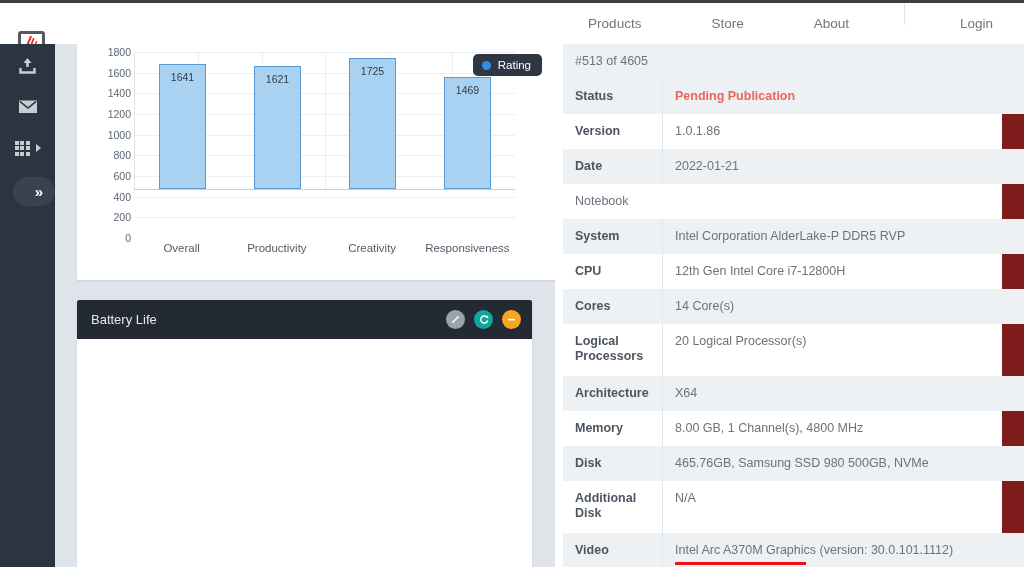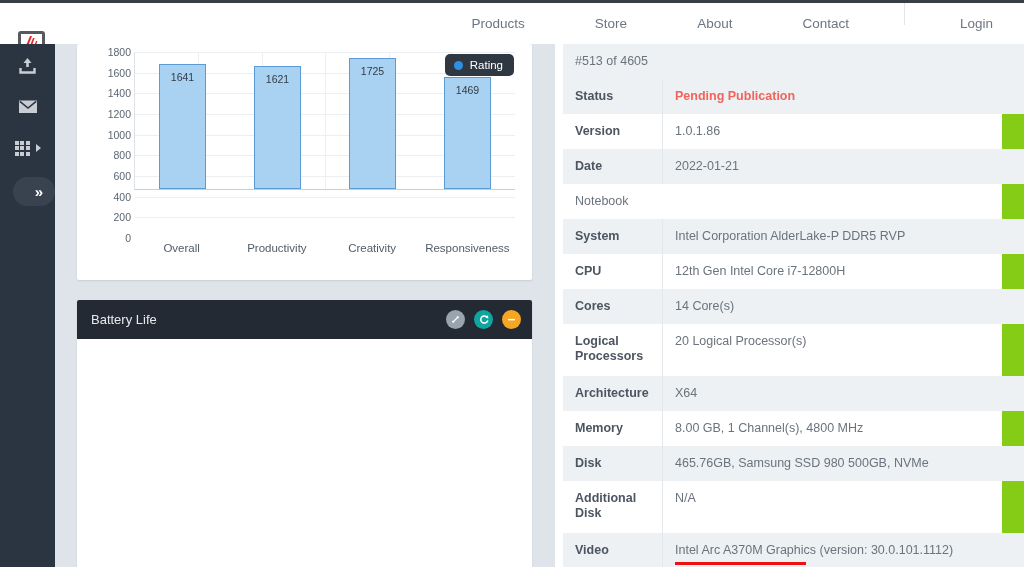--- a/index.html
+++ b/index.html
@@ -87,21 +87,21 @@
     position: absolute; left: 55px; top: 44px; width: 969px; height: 523px;
     background: #dee4e9;
   }
 
   
   .card {
     position: absolute; background: #ffffff;
     box-shadow: 0 1px 2px rgba(0,0,0,.10);
     border-radius: 2px;
   }
-  .chart-card { left: 22px; top: 0px; width: 455px; height: 236px; }
+  .chart-card { left: 22px; top: 0px; width: 455px; height: 236px; padding-left: 28px; }
   .chart-inner { position: absolute; left: 0; top: 0; right: 0; bottom: 0; }
 
   .chart-area {
     position: absolute; left: 20px; top: 8px; width: 418px; height: 200px;
   }
   .y-labels {
     position: absolute; left: 0; top: 0; width: 34px; height: 186px;
   }
   .y-labels div {
     position: absolute; right: 0; font-size: 10.5px; color: #5a6672;
@@ -164,21 +164,21 @@
   .panel-body { position: absolute; left: 0; top: 39px; right: 0; bottom: 0; background: #ffffff; }
 
   
   .spec-wrap {
     position: absolute; left: 500px; top: 0px; width: 469px; height: 523px;
     background: #ffffff; overflow: hidden;
   }
   .spec-table { position: absolute; left: 8px; top: 0; width: 461px; }
   .spec-row { display: flex; width: 461px; min-height: 35px; }
   .spec-row.alt { background: #edf1f4; }
-  .spec-row.plain { background: #84cc16; }
+  .spec-row.plain { background: #7f1d1d; }
   .spec-label {
     width: 100px; box-sizing: border-box;
     padding: 10px 0 10px 12px;
     font-size: 12.5px; font-weight: bold; color: #4d5560;
     line-height: 15px;
     border-right: 1px solid #e4e8ec;
   }
   .spec-value {
     flex: 1; box-sizing: border-box;
     padding: 10px 0 10px 12px;
@@ -212,21 +212,20 @@
             <polygon points="15,19 17.6,11 18.6,11 17,19"></polygon>
           </g>
         </svg>
       </div>
       <div class="brand-text"><span>BAPCo</span><span class="brand-reg">®</span></div>
     </div>
     <div class="nav">
       <a href="#">Products</a>
       <a href="#">Store</a>
       <a href="#">About</a>
-      <a href="#">Contact</a>
       <div class="sep"></div>
       <a href="#">Login</a>
     </div>
   </div>
 
   <div class="sidebar">
     <div class="side-icon upload">
       <span>
         <svg width="19" height="18" viewBox="0 0 19 18" aria-hidden="true">
           <polygon points="9.5,1 13.5,6 10.8,6 10.8,10 8.2,10 8.2,6 5.5,6" fill="#c8cdd3"></polygon>

